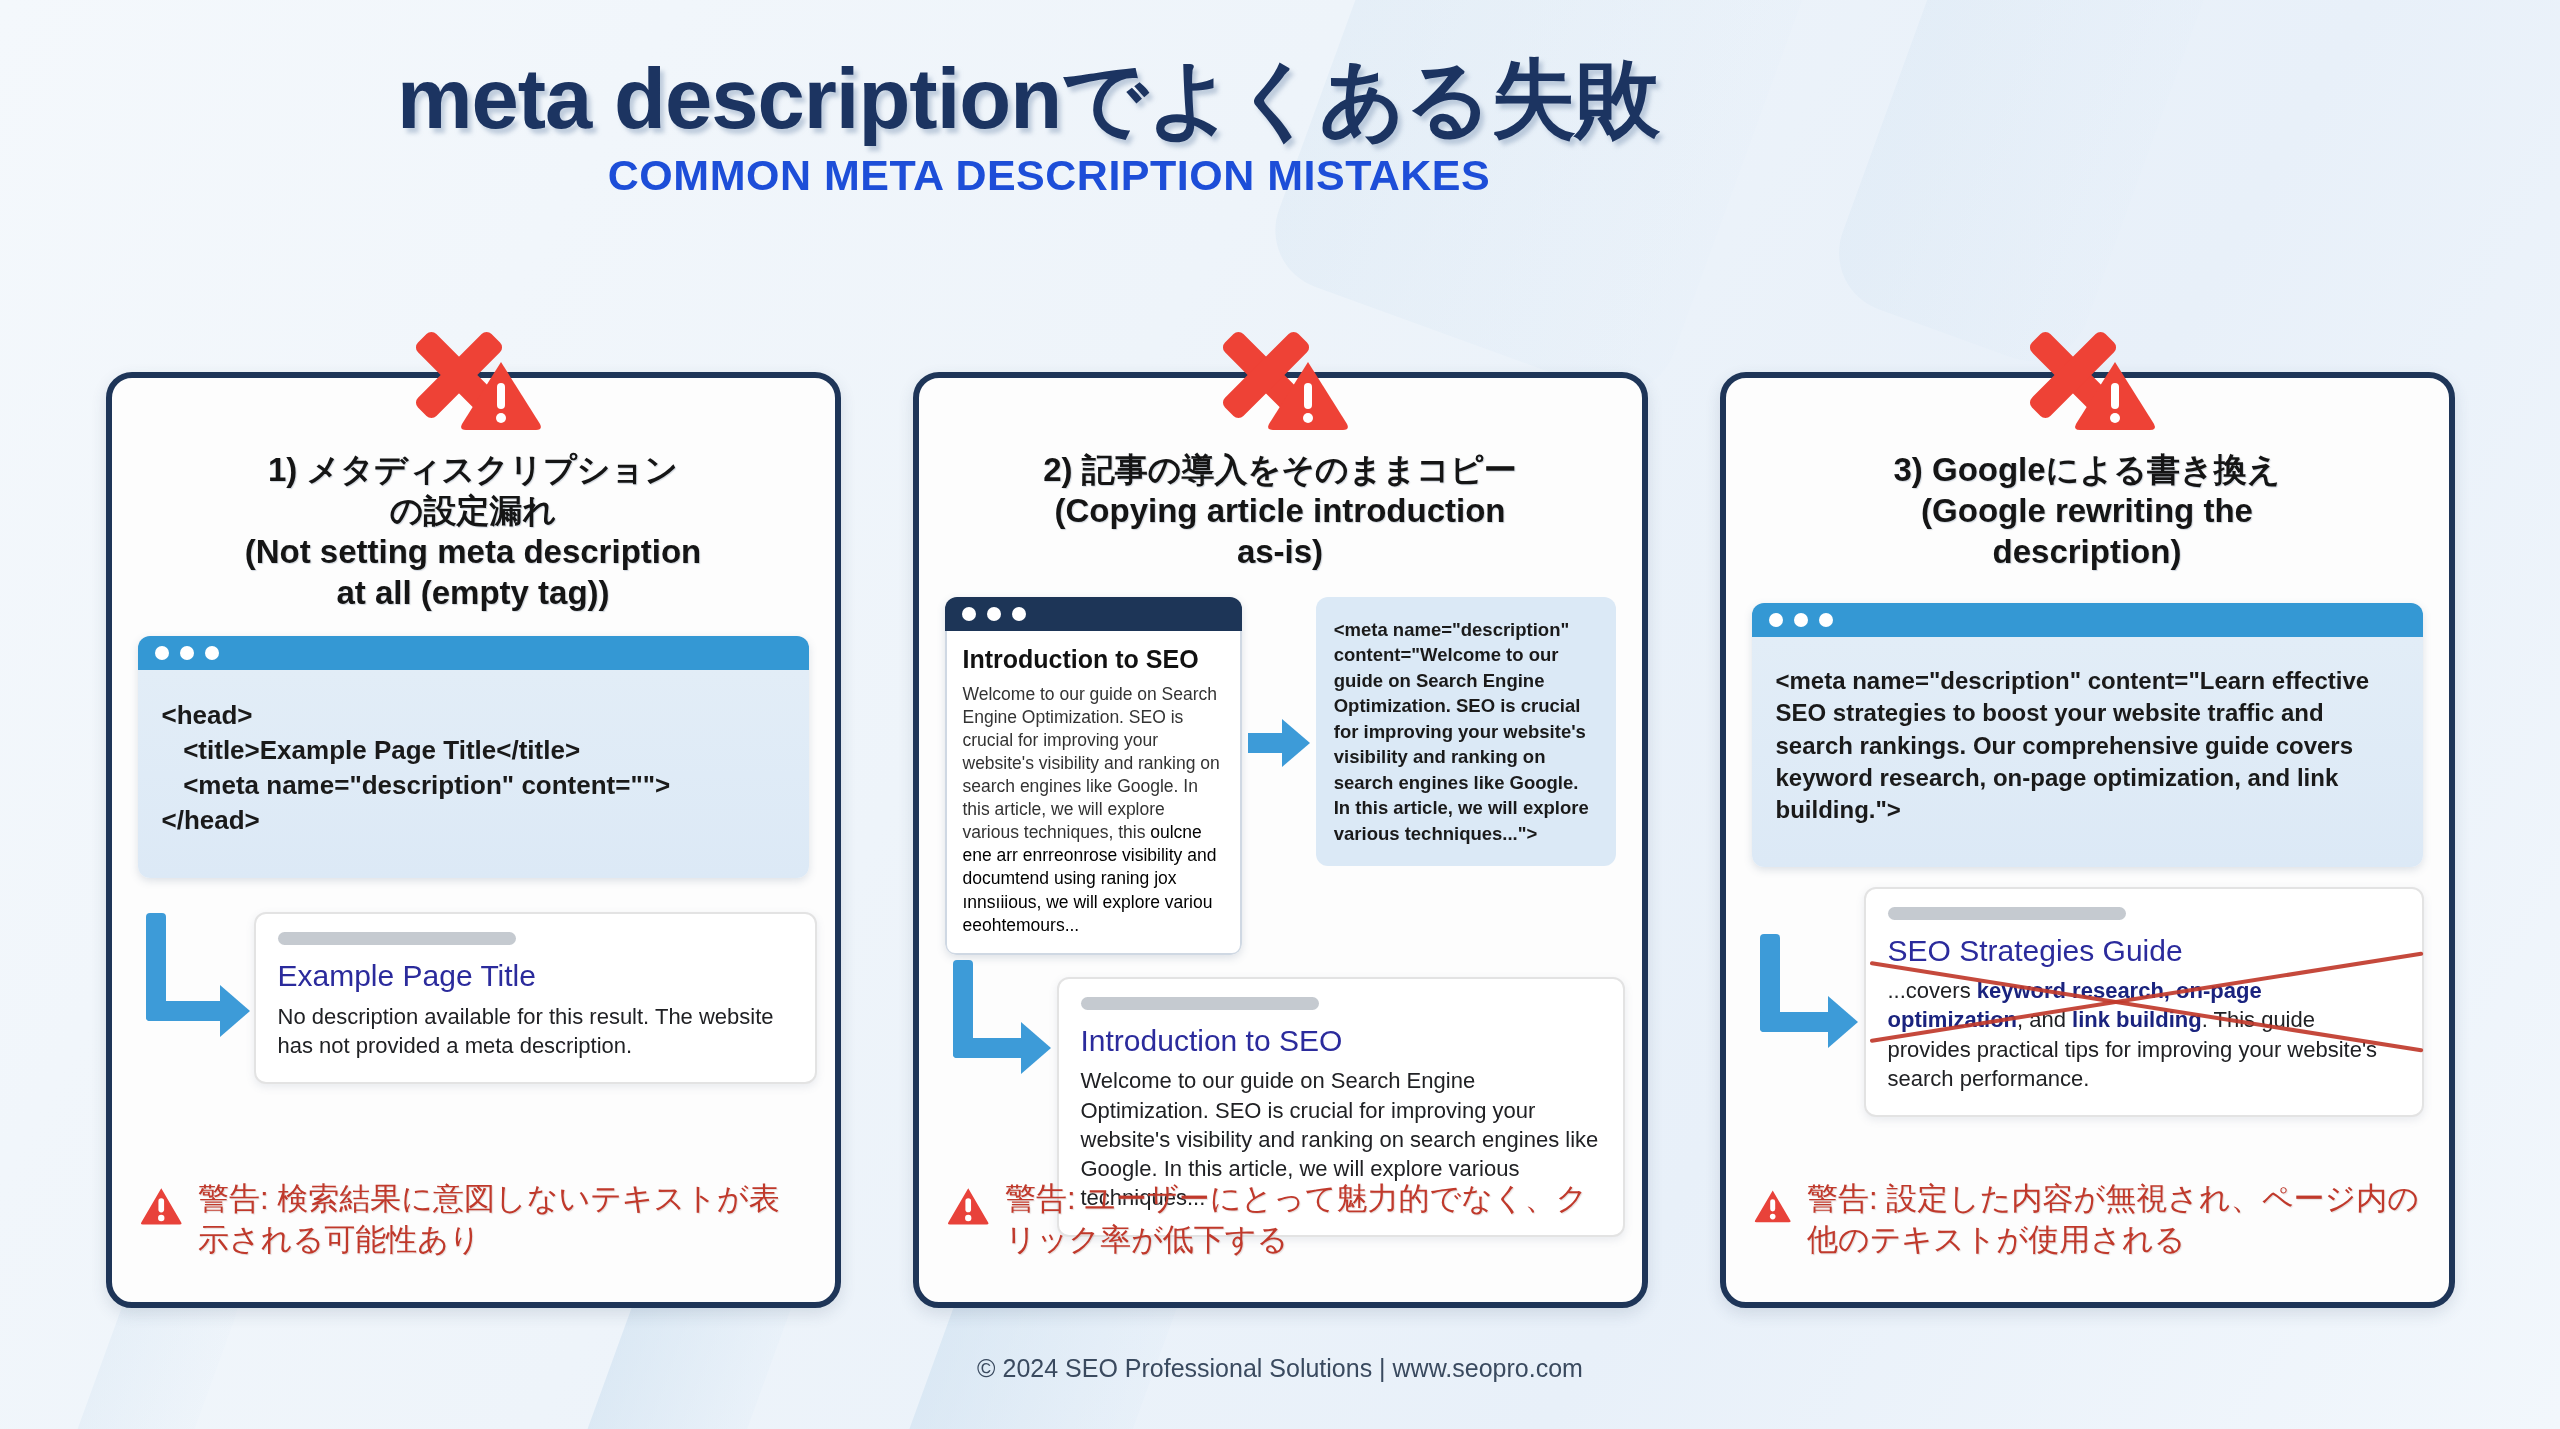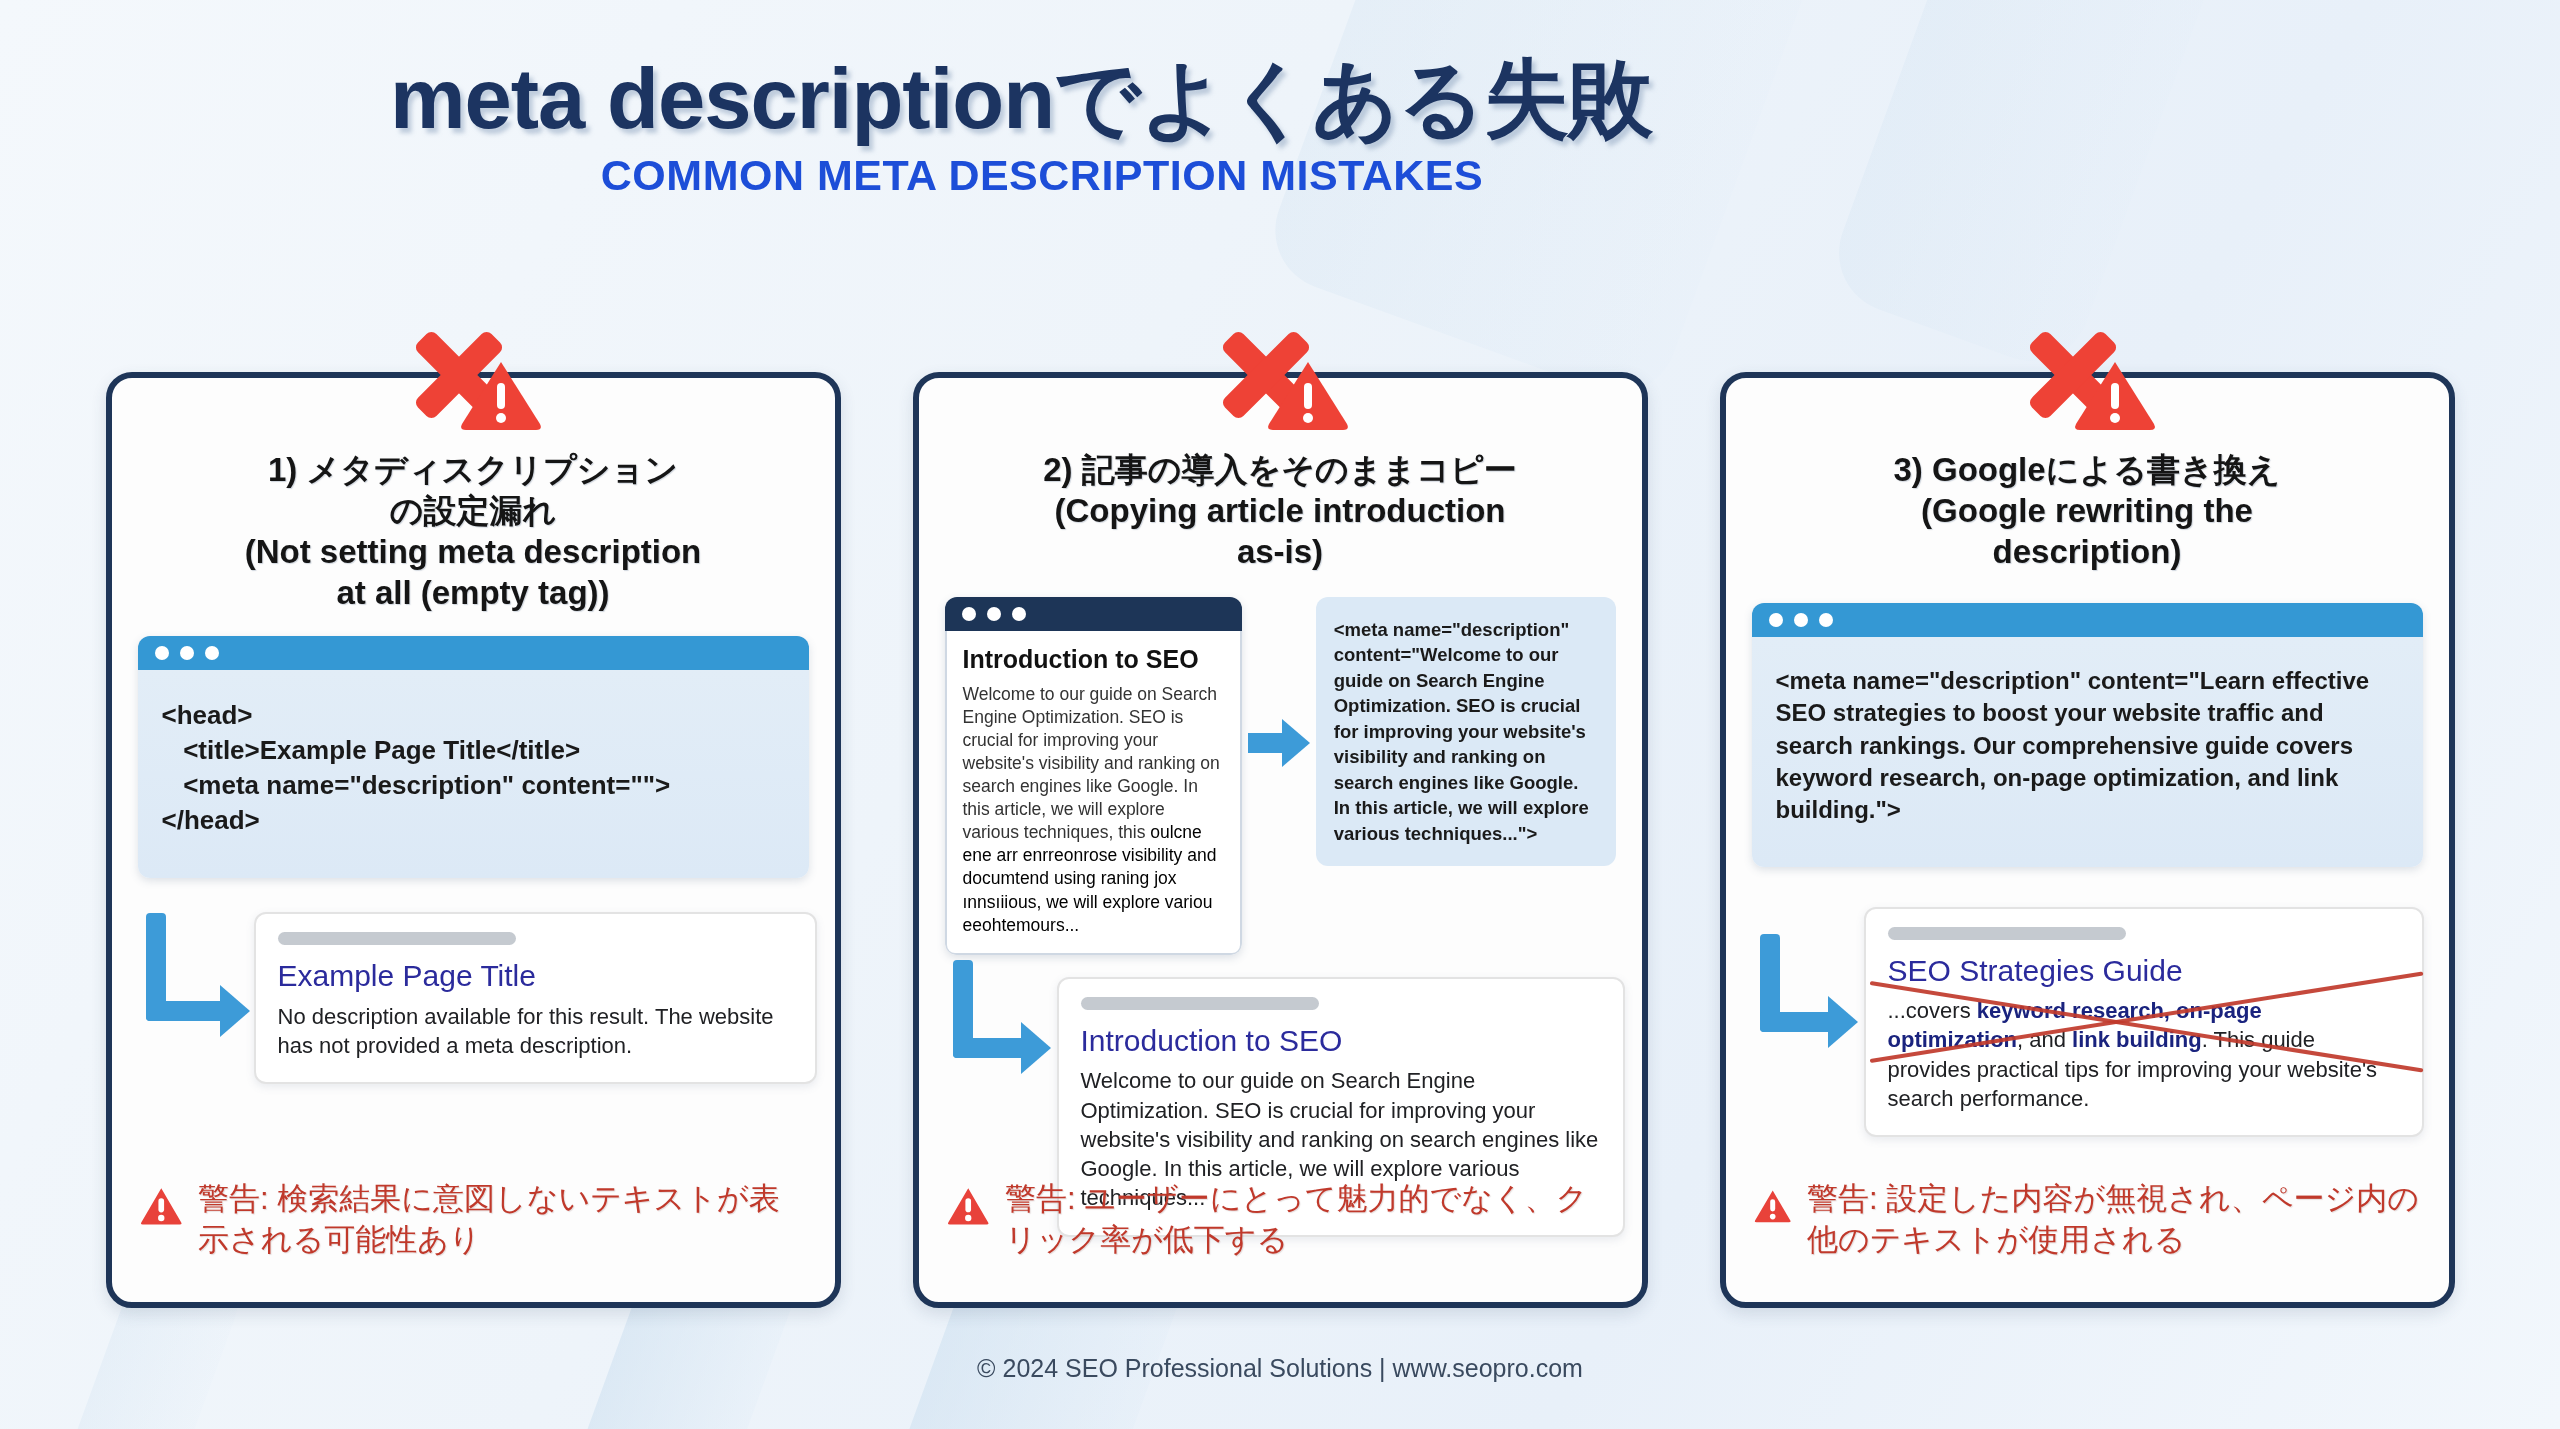--- a/index.html
+++ b/index.html
@@ -23,21 +23,21 @@
     transform-origin: top left;
     border-radius: 60px;
   }
   .s1 { left: 700px;  top: 1120px; width: 150px; height: 700px; }
   .s2 { left: 1000px; top: 1180px; width: 210px; height: 700px; }
   .s3 { left: 1450px; top: -260px; width: 420px; height: 560px; opacity:.5;}
   .s4 { left: 2000px; top: -200px; width: 260px; height: 520px; opacity:.45;}
   .s5 { left: 150px;  top: 1230px; width: 110px; height: 500px; opacity:.5;}
 
   
-  .header { position: absolute; top: 54px; left: 9px; width: 2024px; text-align: center; z-index: 5;}
+  .header { position: absolute; top: 54px; left: 16px; width: 2024px; text-align: center; z-index: 5;}
   .title-jp {
     font-size: 85px; font-weight: bold; color: #1c3461; letter-spacing: -1px;
     text-shadow: 4px 5px 4px rgba(150,170,195,.55);
     line-height: 1.05; white-space: nowrap;
   }
   .title-en {
     margin-top: 8px;
     font-size: 43px; font-weight: bold; color: #1d4ed8; letter-spacing: .5px; padding-left: 42px;
   }
 
@@ -305,21 +305,21 @@
       </div>
       <div class="win-body code" style="font-size:24px;">&lt;meta name="description" content="Learn effective SEO strategies to boost your website traffic and search rankings. Our comprehensive guide covers keyword research, on-page optimization, and link building."&gt;</div>
     </div>
 
     <div class="elbow" style="left:34px; top:556px; width:130px; height:130px;">
       <div class="vert" style="height:98px;"></div>
       <div class="horz" style="top:78px; width:72px;"></div>
       <div class="head" style="left:68px; top:62px;"></div>
     </div>
 
-    <div class="serp" style="margin-left:112px; margin-top:40px; width:560px;">
+    <div class="serp" style="margin-left:112px; margin-top:20px; width:560px;">
       <div class="serp-url"></div>
       <div class="serp-title">SEO Strategies Guide</div>
       <div class="serp-desc">
         <span>...covers </span><b>keyword research, on-page optimization</b><span>, and </span><b>link building</b><span>. This guide provides practical tips for improving your website's search performance.</span>
       </div>
       <div class="cross">
         <span style="left:4px; top:72px; width:560px; transform:rotate(9deg); transform-origin:left center;"></span>
         <span style="left:4px; top:150px; width:560px; transform:rotate(-9deg); transform-origin:left center;"></span>
       </div>
     </div>

